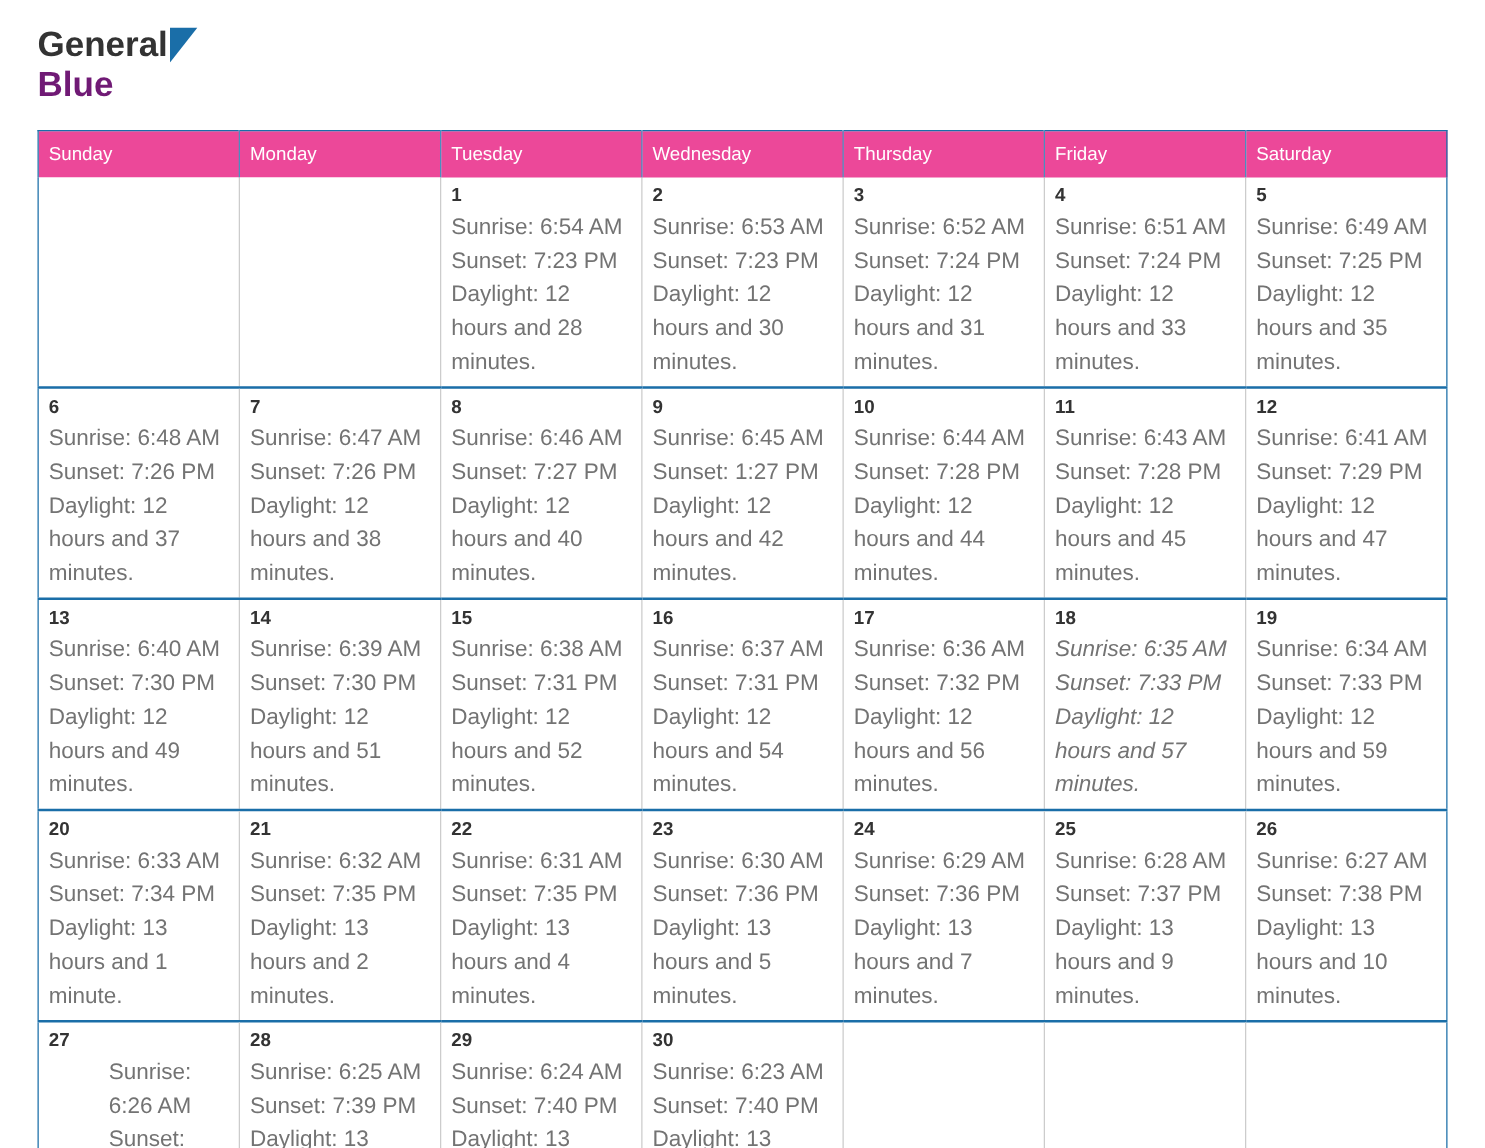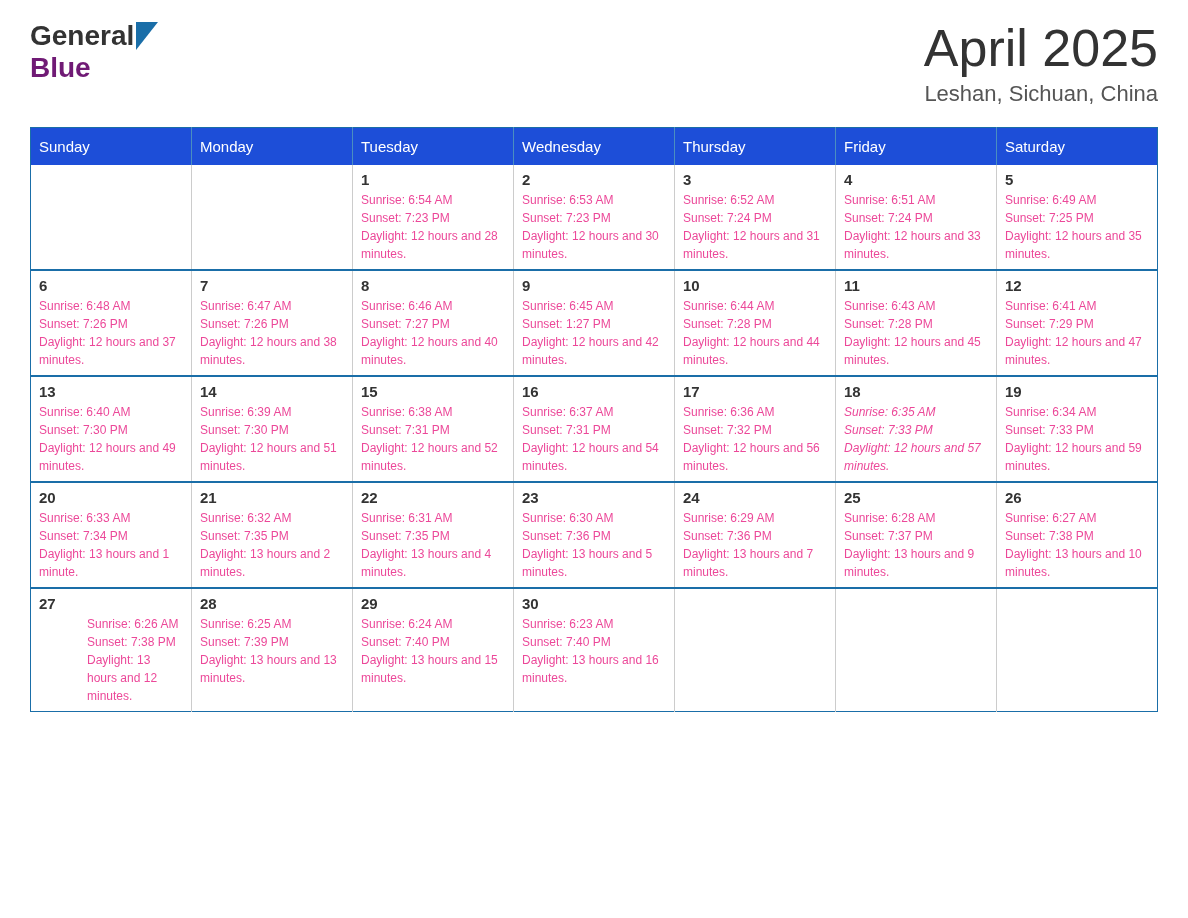--- a/index.html
+++ b/index.html
@@ -71,21 +71,21 @@
       margin-top: 4px;
     }
 
     .calendar {
       width: 100%;
       border-collapse: collapse;
       border: 1px solid #1a6ea8;
     }
 
     .calendar thead tr th {
-      background-color: #1d4ed8;
+      background-color: #ec4899;
       color: #fff;
       padding: 10px 8px;
       text-align: left;
       font-size: 15px;
       font-weight: normal;
       border-right: 1px solid #4a8ec0;
     }
 
     .calendar thead tr th:last-child {
       border-right: none;
@@ -112,22 +112,22 @@
 
     .day-number {
       font-size: 15px;
       font-weight: bold;
       color: #333;
       display: block;
       margin-bottom: 3px;
     }
 
     .day-info {
-      font-size: 12px;
-      color: #ec4899;
+      font-size: 18px;
+      color: #737373;
       line-height: 1.5;
     }
 
     .empty-cell {
       background: #fff;
     }
   </style>
 </head>
 <body>
 
@@ -136,24 +136,20 @@
     <div class="logo-top-row">
       <span class="logo-text-general">General</span>
       <span class="logo-triangle">
         <svg width="22" height="28" viewBox="0 0 22 28">
           <polygon points="0,0 22,0 0,28" fill="#1a6ea8"></polygon>
         </svg>
       </span>
     </div>
     <span class="logo-blue">Blue</span>
   </div>
-  <div class="title-area">
-    <h1>April 2025</h1>
-    <h2>Leshan, Sichuan, China</h2>
-  </div>
 </div>
 
 <table class="calendar">
   <thead>
     <tr>
     <th>Sunday</th>
         <th>Monday</th>
         <th>Tuesday</th>
         <th>Wednesday</th>
         <th>Thursday</th>

